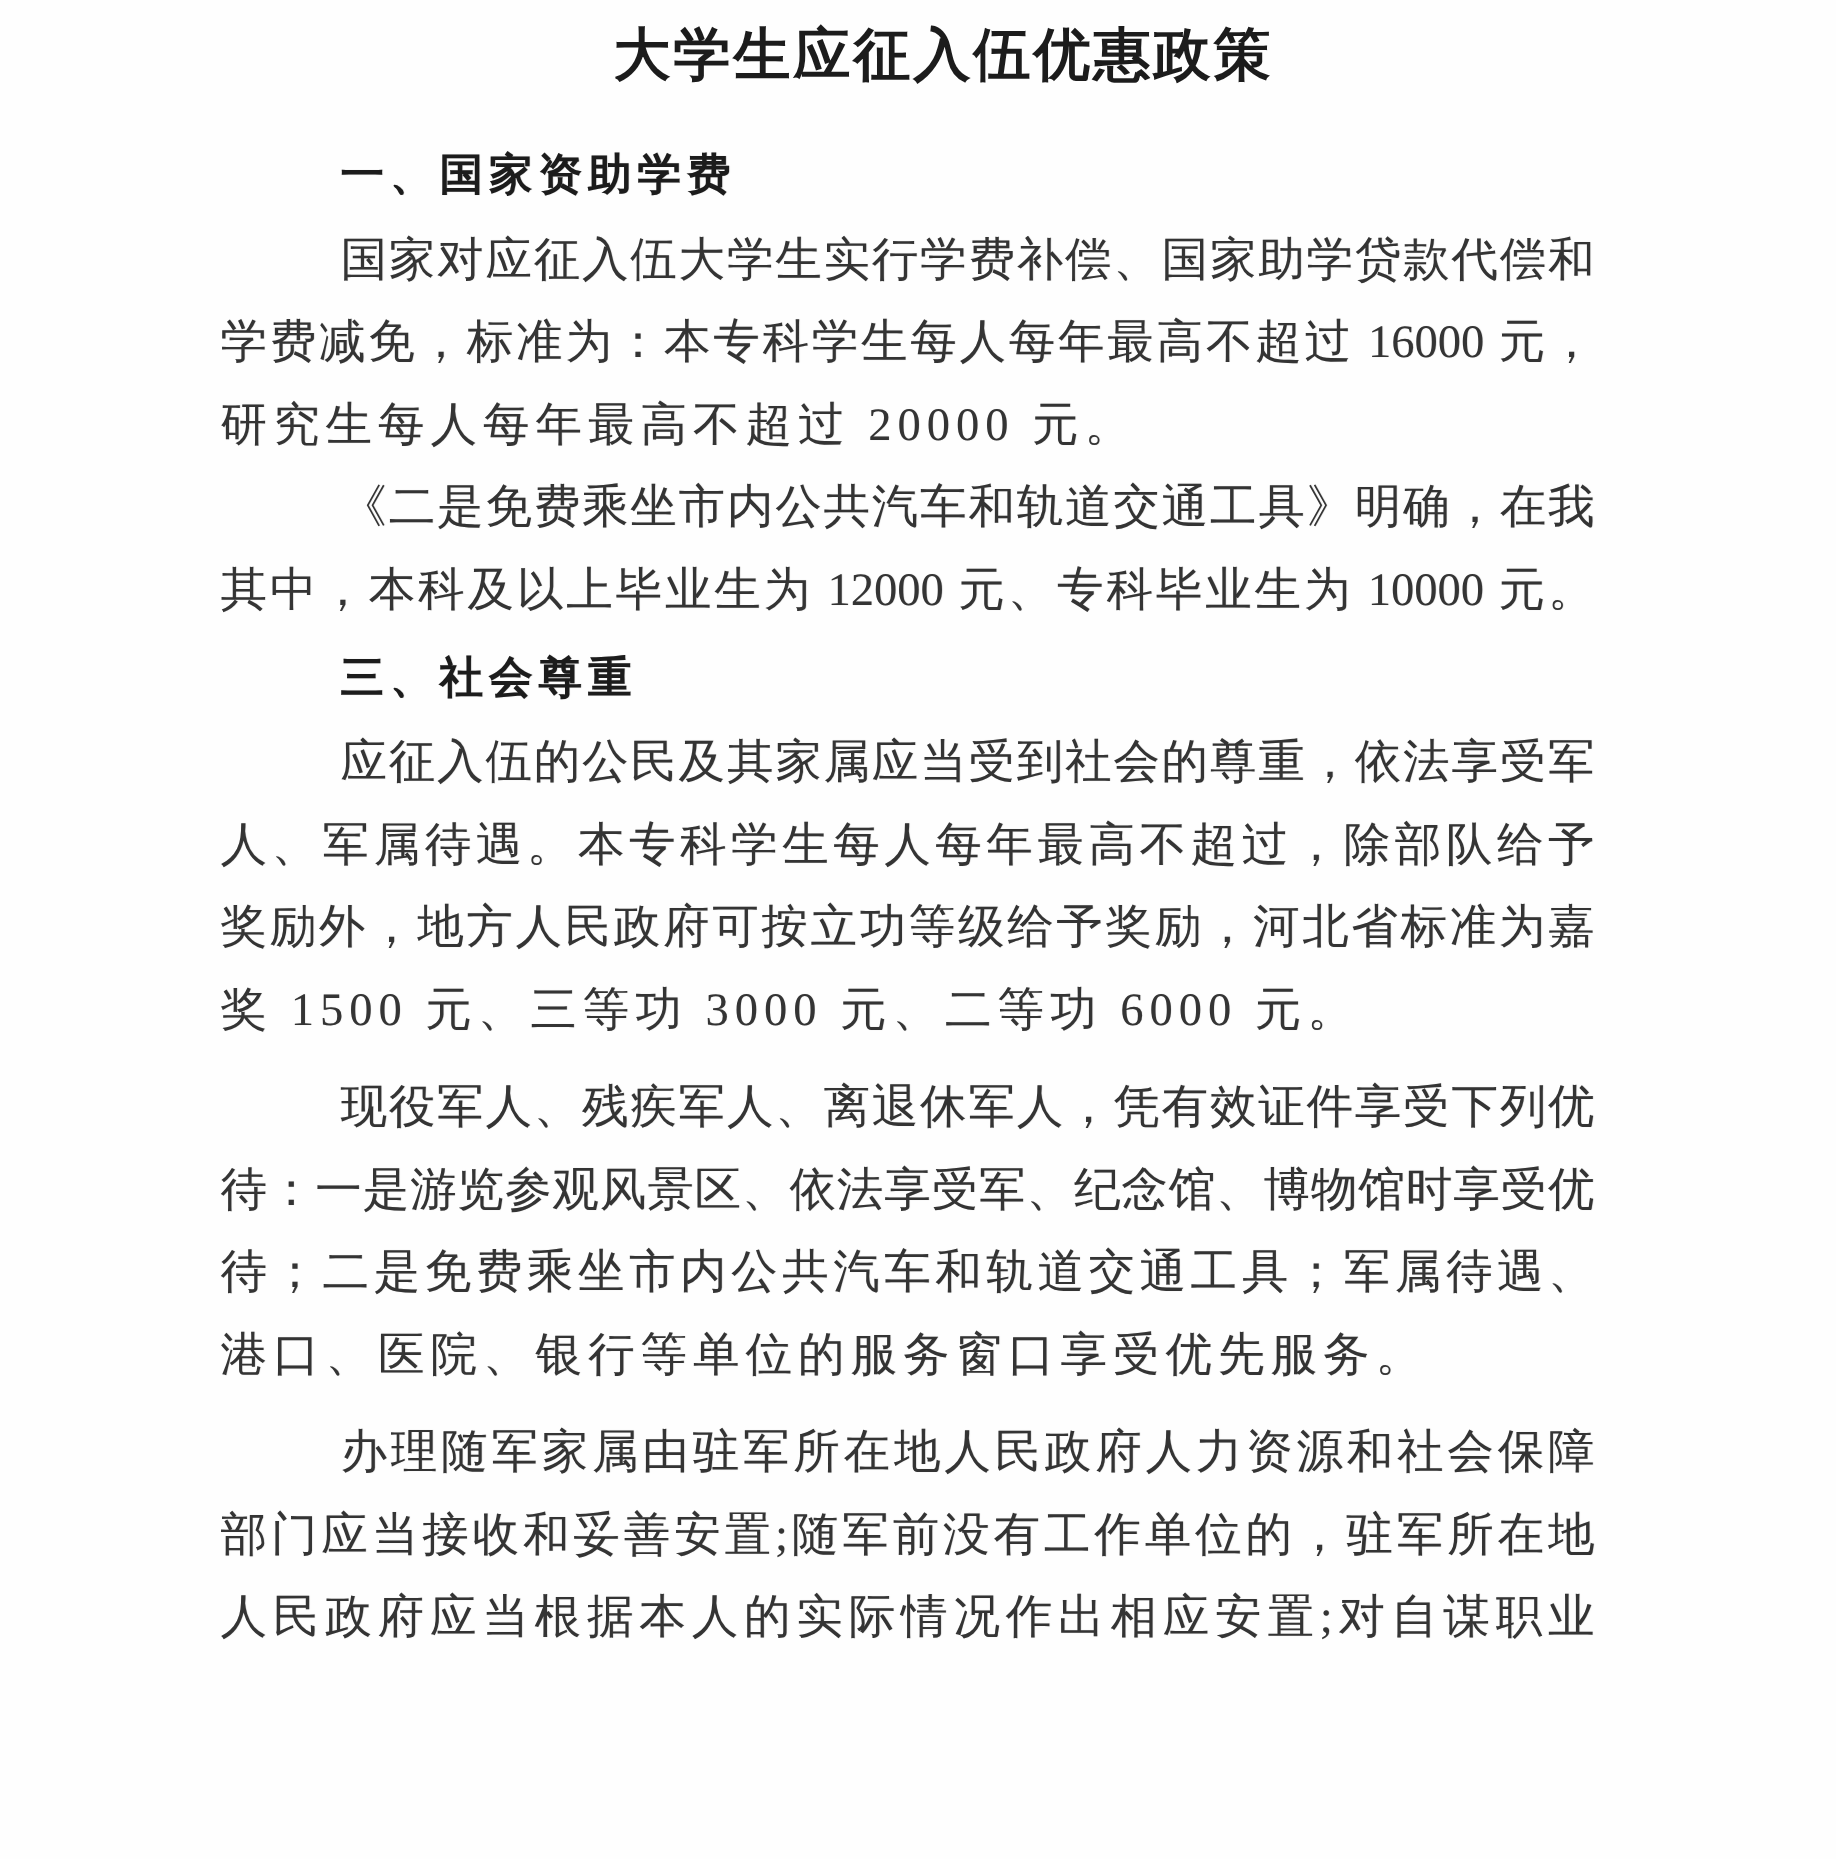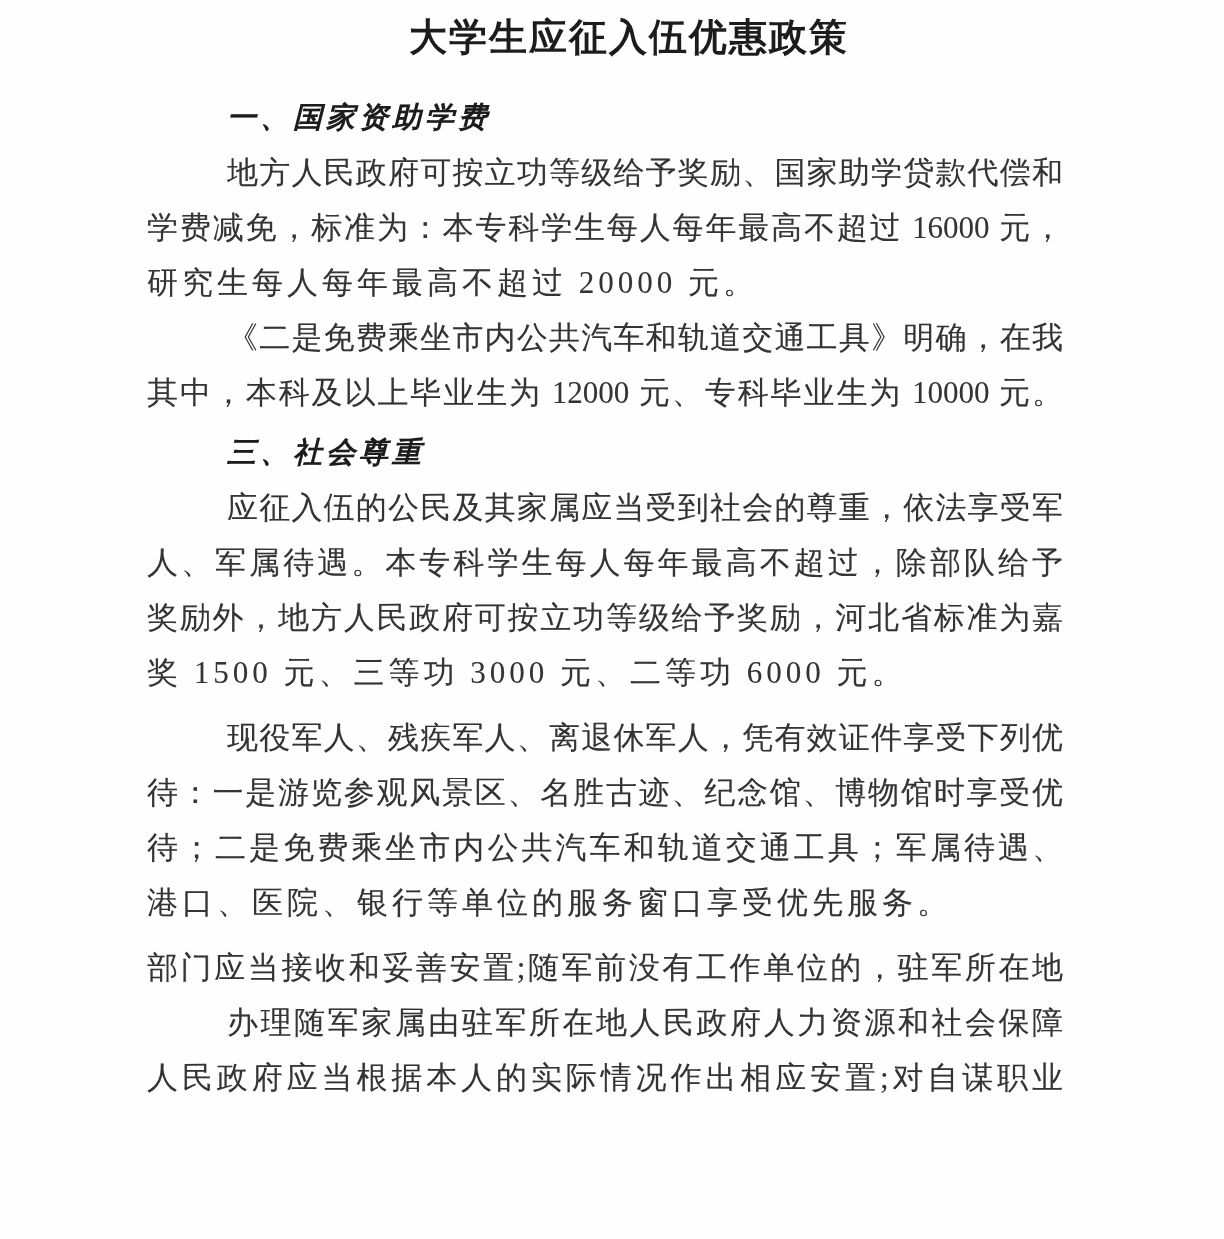--- a/index.html
+++ b/index.html
@@ -47,37 +47,36 @@
     height: 55px;
     line-height: 55px;
     margin-top: 5px;
     text-indent: 80px;
     font-family: "Liberation Sans", "DejaVu Sans", sans-serif;
     font-weight: 700;
     font-size: 29px;
     letter-spacing: 4px;
     color: #1c1c1c;
     text-shadow: 0.3px 0.3px 0.5px rgba(20,20,20,0.3);
-    font-style: italic;
   }
   .para + .para { margin-top: 10px; }
 </style>
 </head>
 <body>
 
 <div class="page">
 
   <div class="doc-title">大学生应征入伍优惠政策</div>
 
   <div class="content">
 
     <section>
       <div class="heading">一、国家资助学费</div>
       <div class="para">
-        <div class="line first j">地方人民政府可按立功等级给予奖励、国家助学贷款代偿和</div>
+        <div class="line first j">国家对应征入伍大学生实行学费补偿、国家助学贷款代偿和</div>
         <div class="line j">学费减免，标准为：本专科学生每人每年最高不超过 16000 元，</div>
         <div class="line last">研究生每人每年最高不超过 20000 元。</div>
       </div>
     </section>
 
     <section>
       <div class="para">
         <div class="line first j">《二是免费乘坐市内公共汽车和轨道交通工具》明确，在我</div>
         <div class="line j">其中，本科及以上毕业生为 12000 元、专科毕业生为 10000 元。</div>
       </div>
@@ -88,26 +87,26 @@
 
       <div class="para">
         <div class="line first j">应征入伍的公民及其家属应当受到社会的尊重，依法享受军</div>
         <div class="line j">人、军属待遇。本专科学生每人每年最高不超过，除部队给予</div>
         <div class="line j">奖励外，地方人民政府可按立功等级给予奖励，河北省标准为嘉</div>
         <div class="line last">奖 1500 元、三等功 3000 元、二等功 6000 元。</div>
       </div>
 
       <div class="para">
         <div class="line first j">现役军人、残疾军人、离退休军人，凭有效证件享受下列优</div>
-        <div class="line j">待：一是游览参观风景区、名胜古迹、纪念馆、博物馆时享受优</div>
+        <div class="line j">待：一是游览参观风景区、依法享受军、纪念馆、博物馆时享受优</div>
         <div class="line j">待；二是免费乘坐市内公共汽车和轨道交通工具；军属待遇、</div>
         <div class="line last">港口、医院、银行等单位的服务窗口享受优先服务。</div>
       </div>
 
       <div class="para">
+        <div class="line first j">办理随军家属由驻军所在地人民政府人力资源和社会保障</div>
         <div class="line j">部门应当接收和妥善安置;随军前没有工作单位的，驻军所在地</div>
-        <div class="line first j">办理随军家属由驻军所在地人民政府人力资源和社会保障</div>
         <div class="line j">人民政府应当根据本人的实际情况作出相应安置;对自谋职业</div>
       </div>
     </section>
 
   </div>
 </div>
 
 </body></html>

